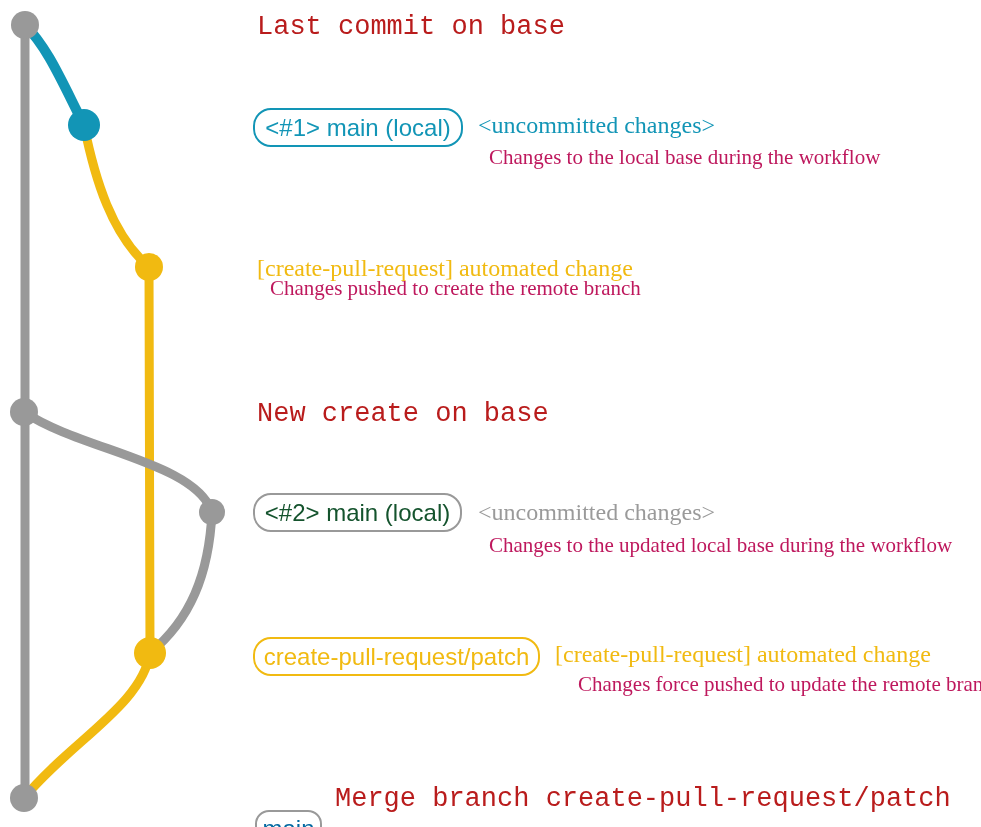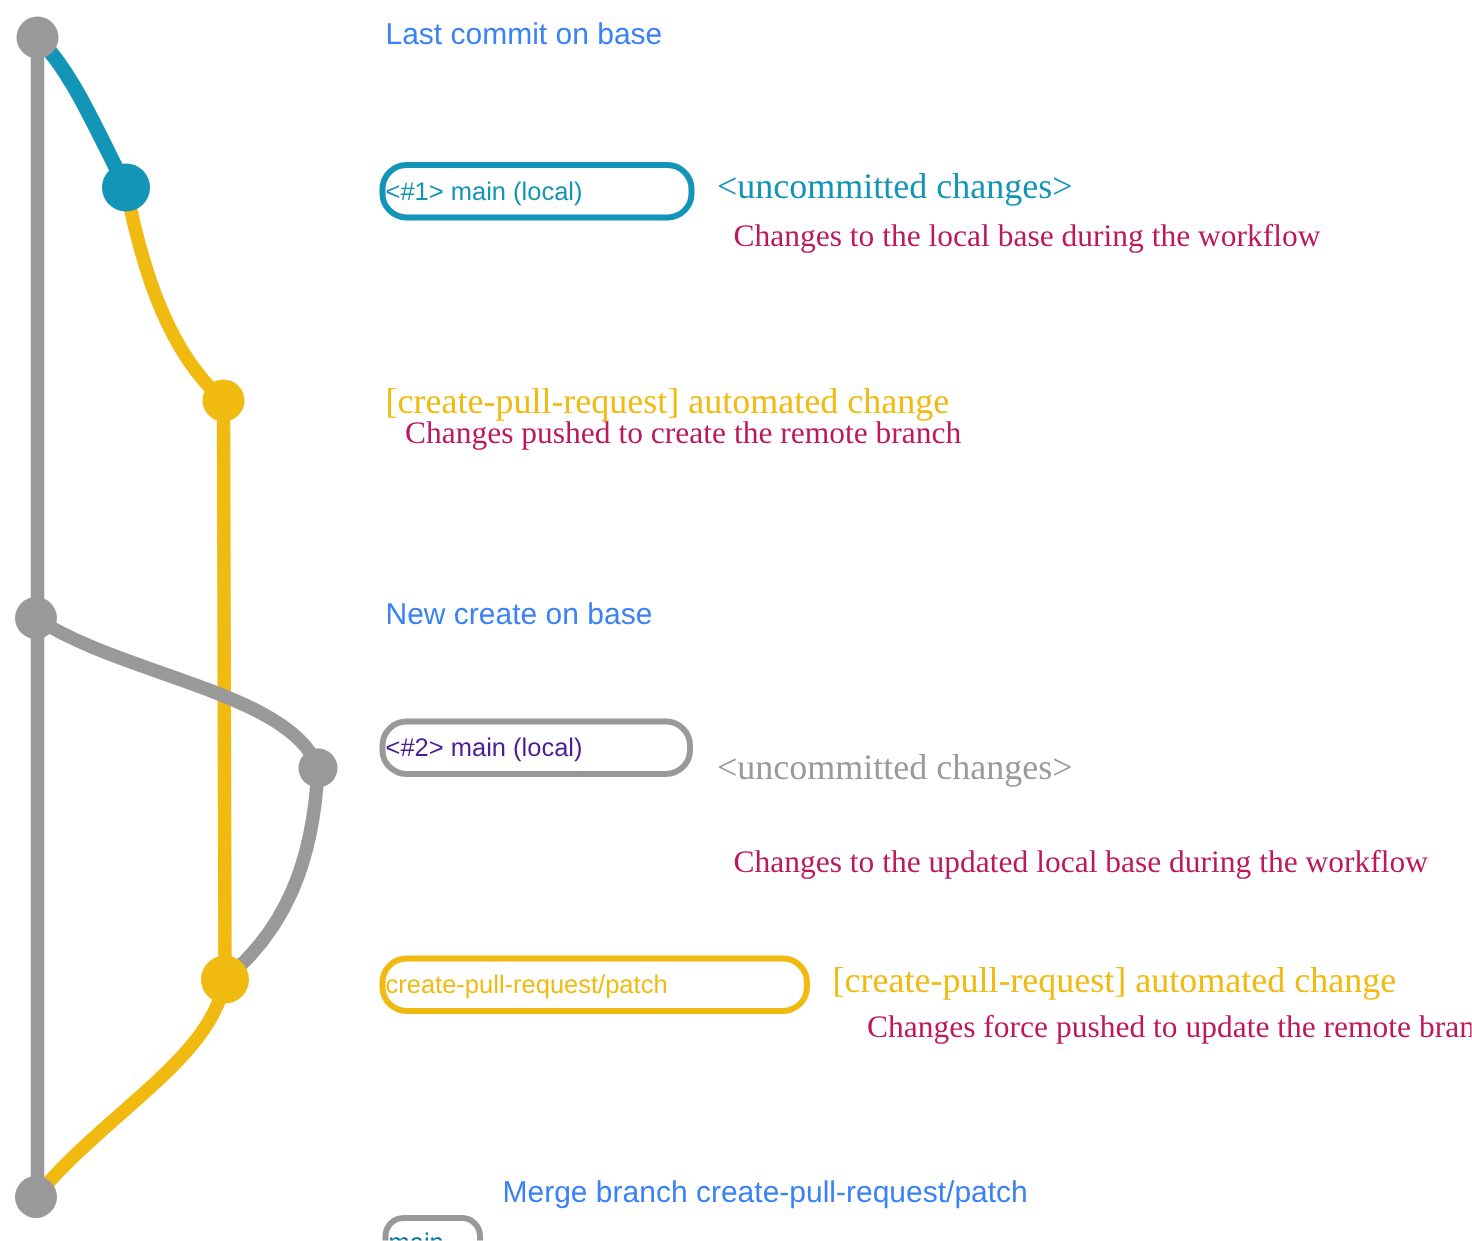--- a/index.html
+++ b/index.html
@@ -14,41 +14,42 @@
     font-family: "Liberation Sans", sans-serif;
     overflow: hidden;
   }
   #graph {
     position: absolute;
     left: 0;
     top: 0;
   }
   .abs { position: absolute; white-space: nowrap; }
   .gray-label {
-    font-size: 20px;
-    color: #3b82f6;
+    font-size: 27px;
+    color: #b91c1c;
+    font-family: Liberation Mono, monospace;
   }
   .heading {
     font-size: 24px;
     font-family: Liberation Serif, serif;
   }
   .caption {
     font-family: "Liberation Serif", serif;
     font-size: 21px;
     color: #be185d;
   }
   .badge {
     position: absolute;
     box-sizing: border-box;
     display: flex;
     align-items: center;
-    justify-content: flex-start;
-    border: 4px solid #737373;
+    justify-content: center;
+    border: 2px solid #737373;
     border-radius: 18px;
-    font-size: 17px;
+    font-size: 24px;
     background: #ffffff;
   }
 </style>
 </head>
 <body>
 
 <svg id="graph" width="240" height="827" viewBox="0 0 240 827">
 
   <path d="M25 25 L25 798" fill="none" stroke-width="9" stroke="#999999"></path>
 
@@ -75,25 +76,25 @@
   <span>&lt;#1&gt; main (local)</span>
 </div>
 <div class="abs heading" style="left: 478px; top: 112px; color: rgb(18, 149, 182);">&lt;uncommitted changes&gt;</div>
 <div class="abs caption" style="left:489px; top:145px;">Changes to the local base during the workflow</div>
 
 <div class="abs heading" style="left: 257px; top: 255px; color: rgb(241, 186, 17);">[create-pull-request] automated change</div>
 <div class="abs caption" style="left:270px; top:276px;">Changes pushed to create the remote branch</div>
 
 <div class="abs gray-label" style="left:257px; top:399px;">New create on base</div>
 
-<div class="badge" style="left: 253px; top: 479px; width: 209px; height: 39px; color: #4c1d95; border-color: rgb(153, 153, 153);">
+<div class="badge" style="left: 253px; top: 493px; width: 209px; height: 39px; color: #14532d; border-color: rgb(153, 153, 153);">
   <span>&lt;#2&gt; main (local)</span>
 </div>
 <div class="abs heading" style="left: 478px; top: 499px; color: rgb(154, 154, 154);">&lt;uncommitted changes&gt;</div>
-<div class="abs caption" style="left:489px; top:533px;margin-top:29px;">Changes to the updated local base during the workflow</div>
+<div class="abs caption" style="left:489px; top:533px;">Changes to the updated local base during the workflow</div>
 
 <div class="badge" style="left: 253px; top: 637px; width: 287px; height: 39px; color: rgb(241, 186, 17); border-color: rgb(241, 186, 17);">
   <span>create-pull-request/patch</span>
 </div>
 <div class="abs heading" style="left: 555px; top: 641px; color: rgb(241, 186, 17);">[create-pull-request] automated change</div>
 <div class="abs caption" style="left:578px; top:672px;">Changes force pushed to update the remote branch</div>
 
 <div class="badge" style="left: 255px; top: 778px; width: 67px; height: 38px; border-radius: 14px; color: #0369a1; border-color: rgb(153, 153, 153); margin-top: 32px;">
   <span>main</span>
 </div>

